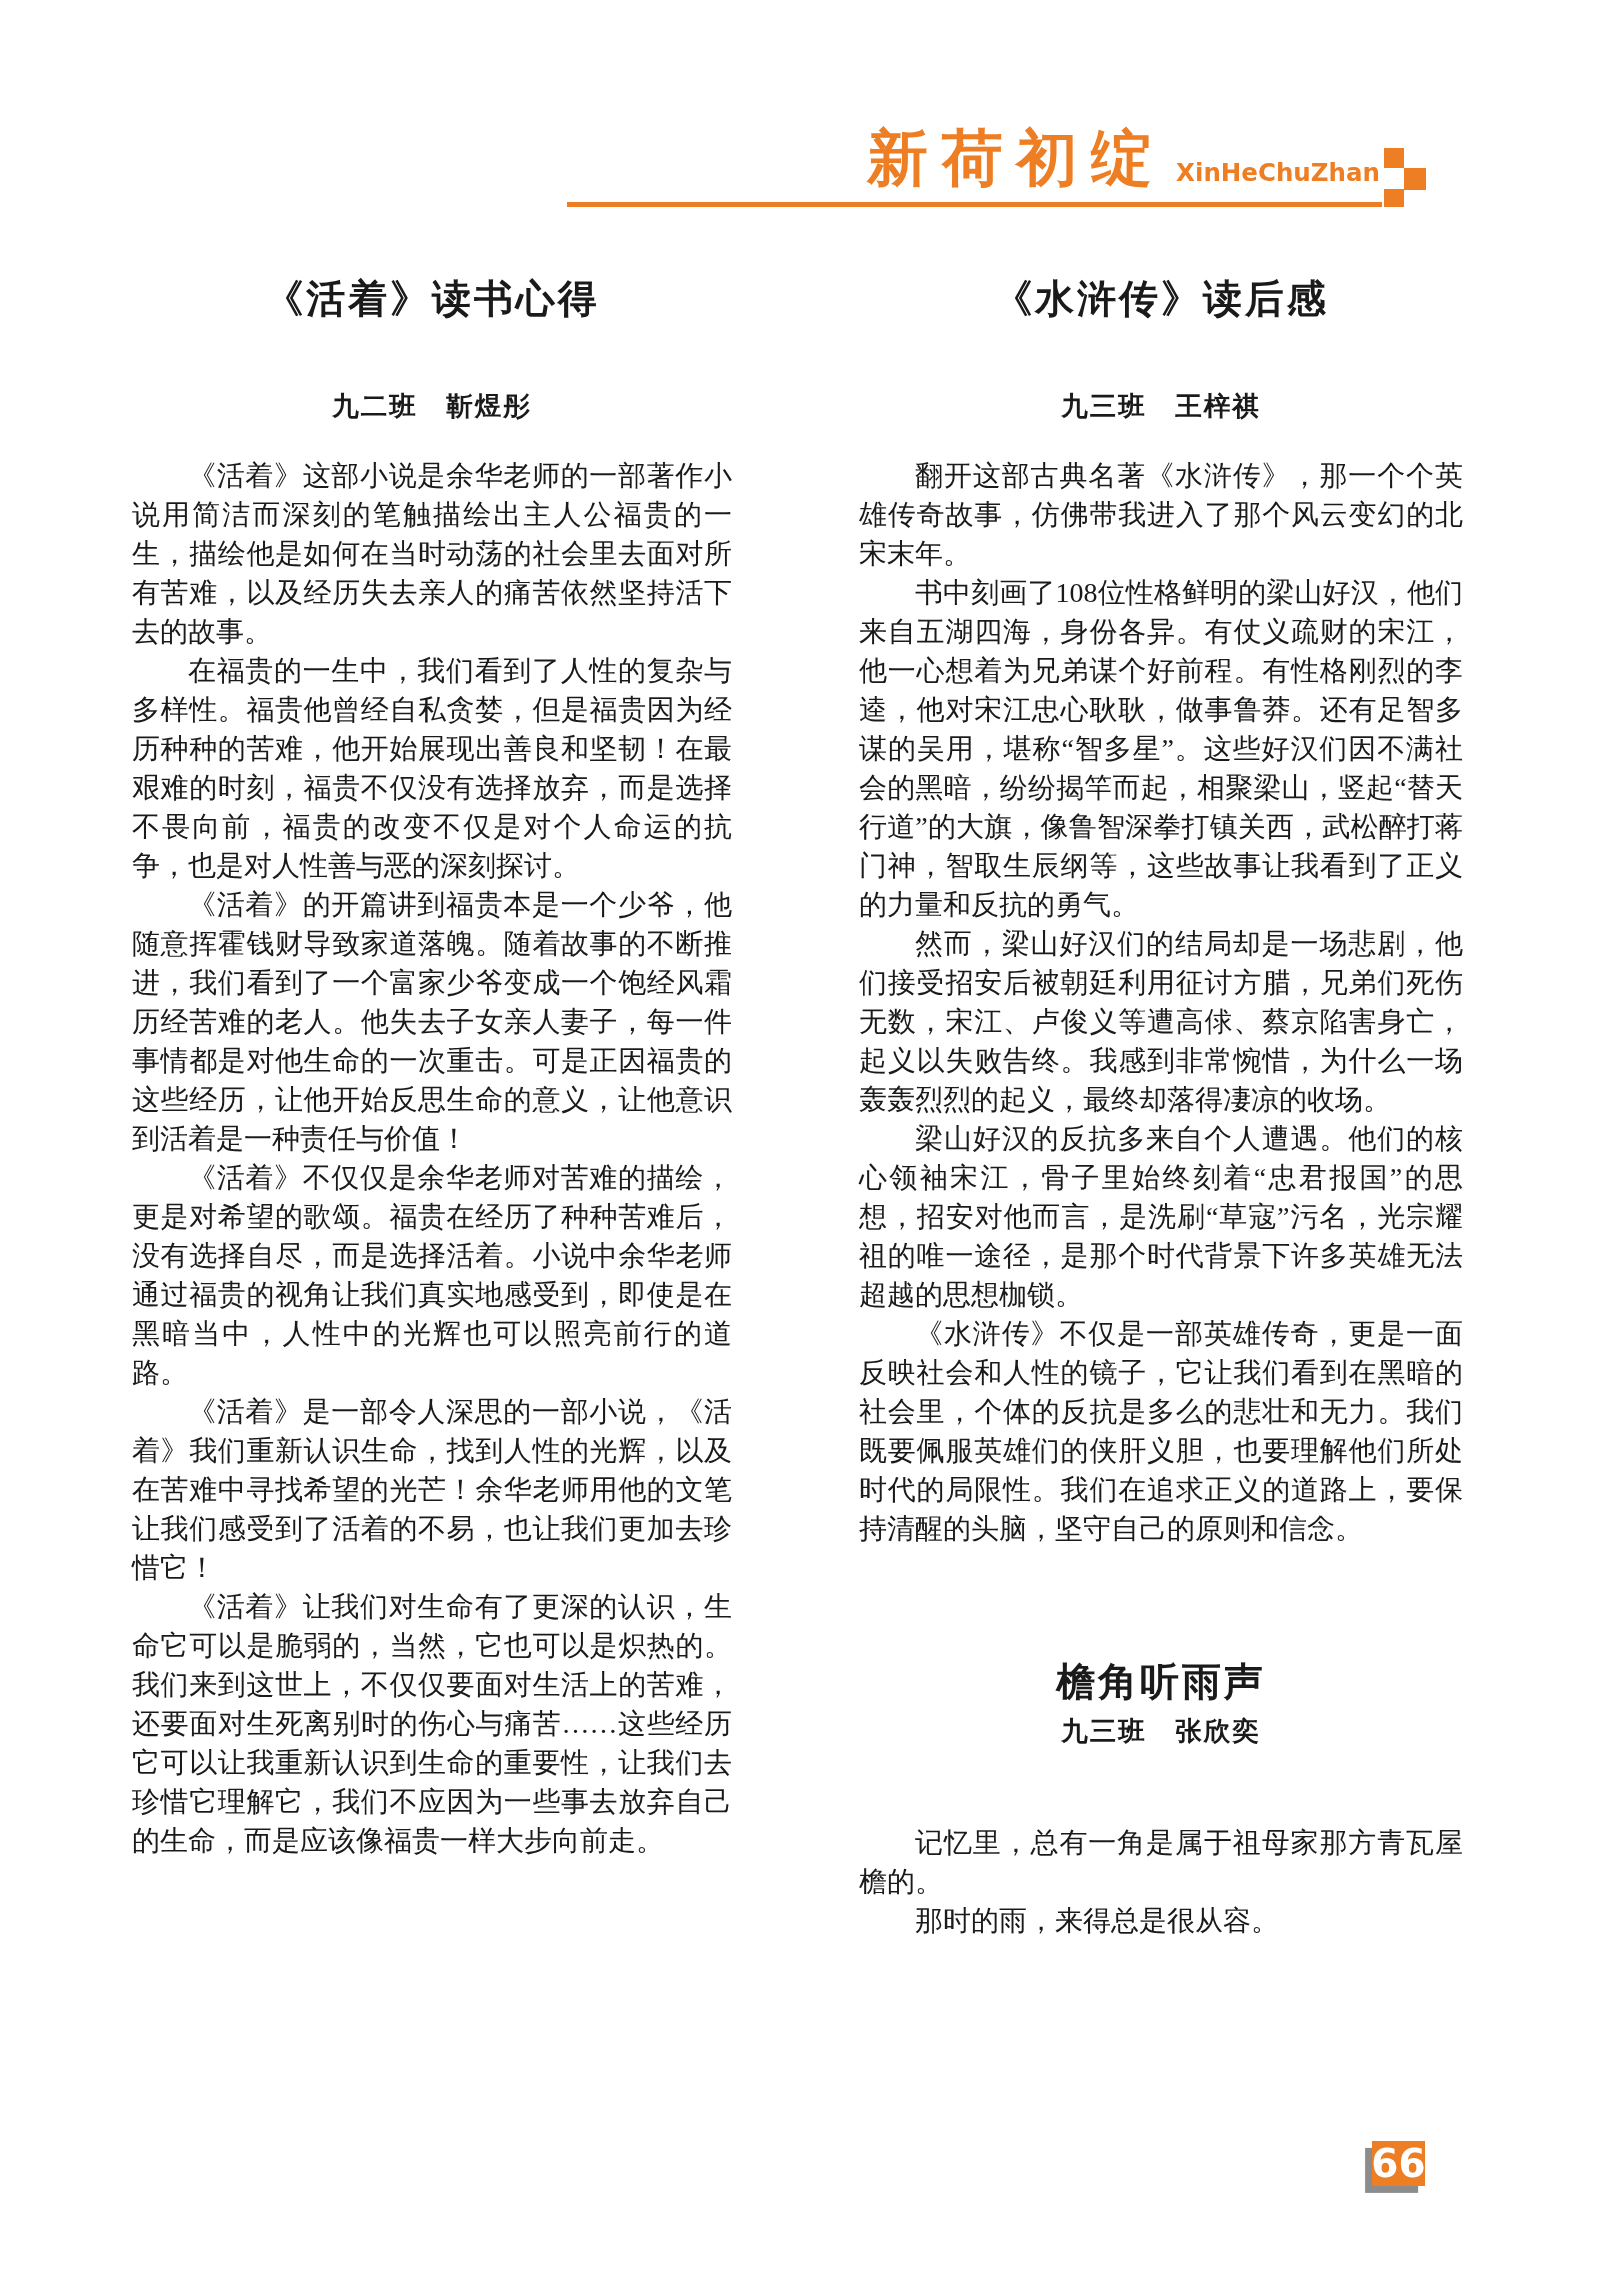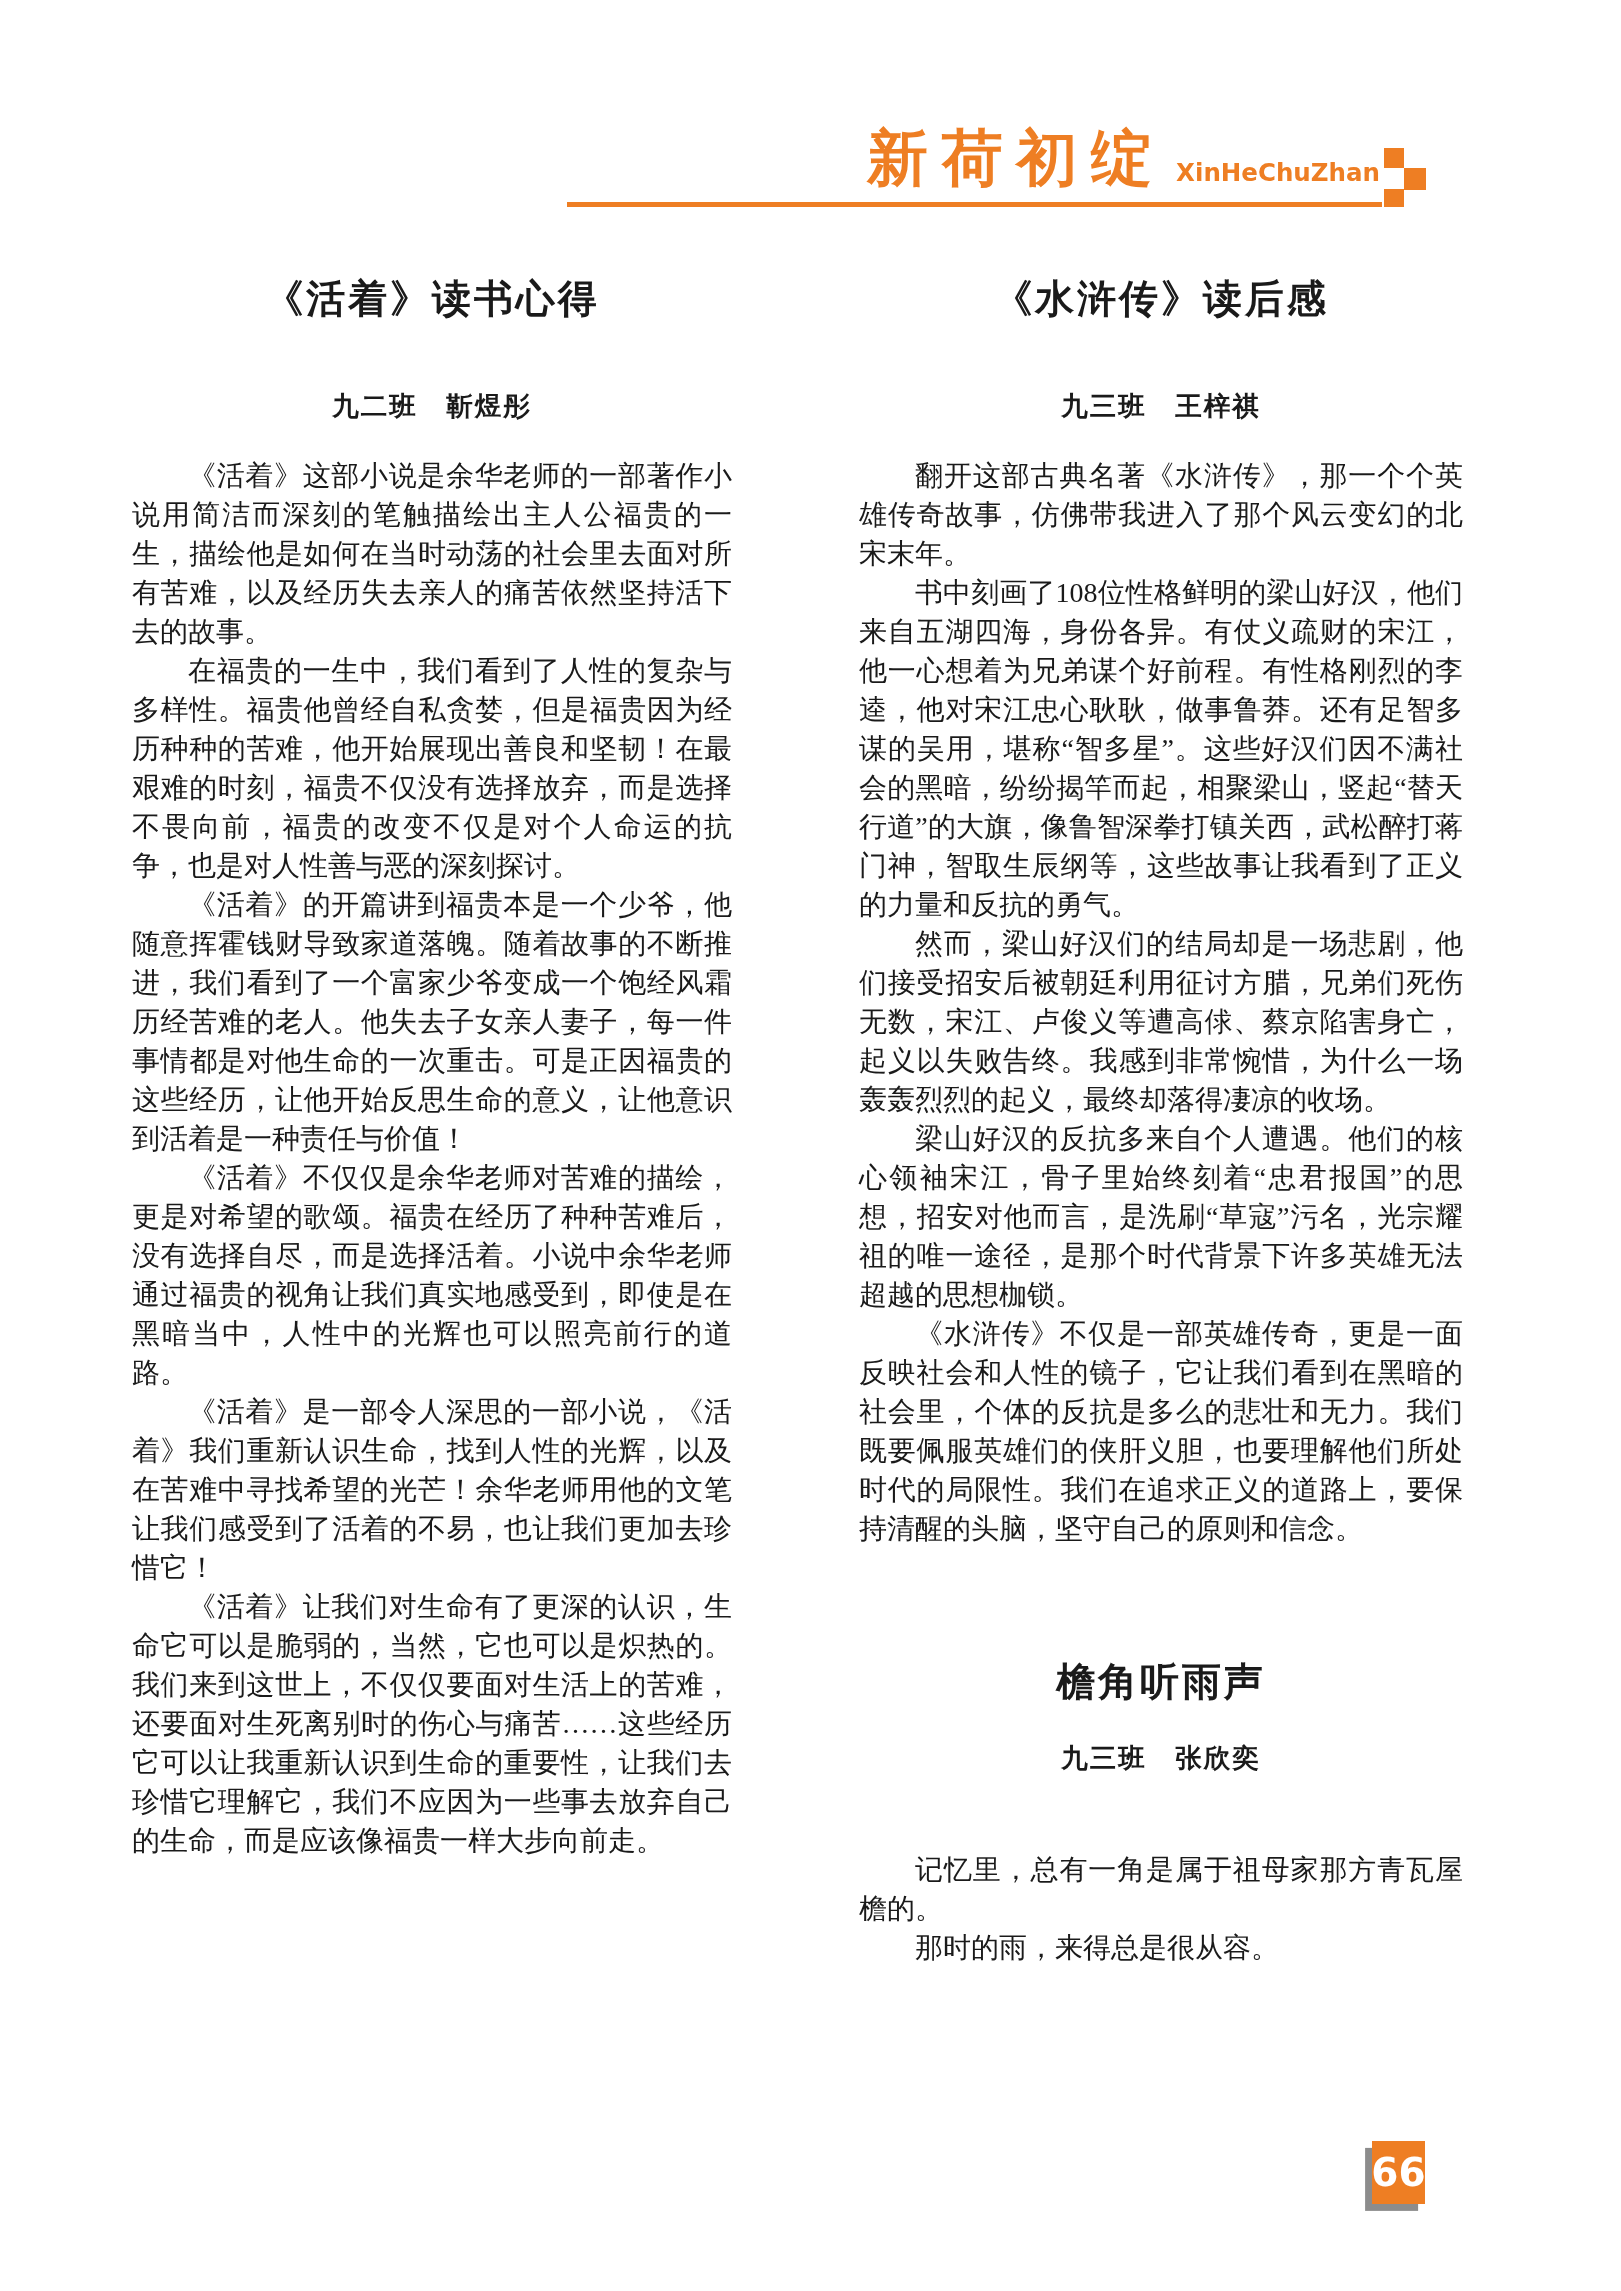--- a/index.html
+++ b/index.html
@@ -55,26 +55,26 @@
     font-size:26.5px;font-weight:bold;
     letter-spacing:2px;line-height:1.3;
   }
   .article-body{
     margin-top:33px;
     font-size:28px;line-height:39px;
     text-align:justify;text-justify:inter-character;
   }
   .article-body p{margin:0;text-indent:2em;}
   .article-followup{margin-top:112px;}
-  .article-followup .article-author{margin-top:36px;}
+  .article-followup .article-author{margin-top:9px;}
   .article-followup .article-body{margin-top:74px;}
   
   .page-num{
     position:absolute;left:1372px;top:2141px;
-    width:53px;height:63px;
+    width:53px;height:45px;
     background:var(--accent);
     box-shadow:-6.9px 6.9px 0 var(--shadow);
     display:flex;align-items:center;justify-content:center;
   }
   .page-num span{
     font-family:"DejaVu Sans","Liberation Sans",sans-serif;
     font-weight:bold;font-size:39px;color:#ffffff;line-height:1;
   }
 </style>
 </head>

